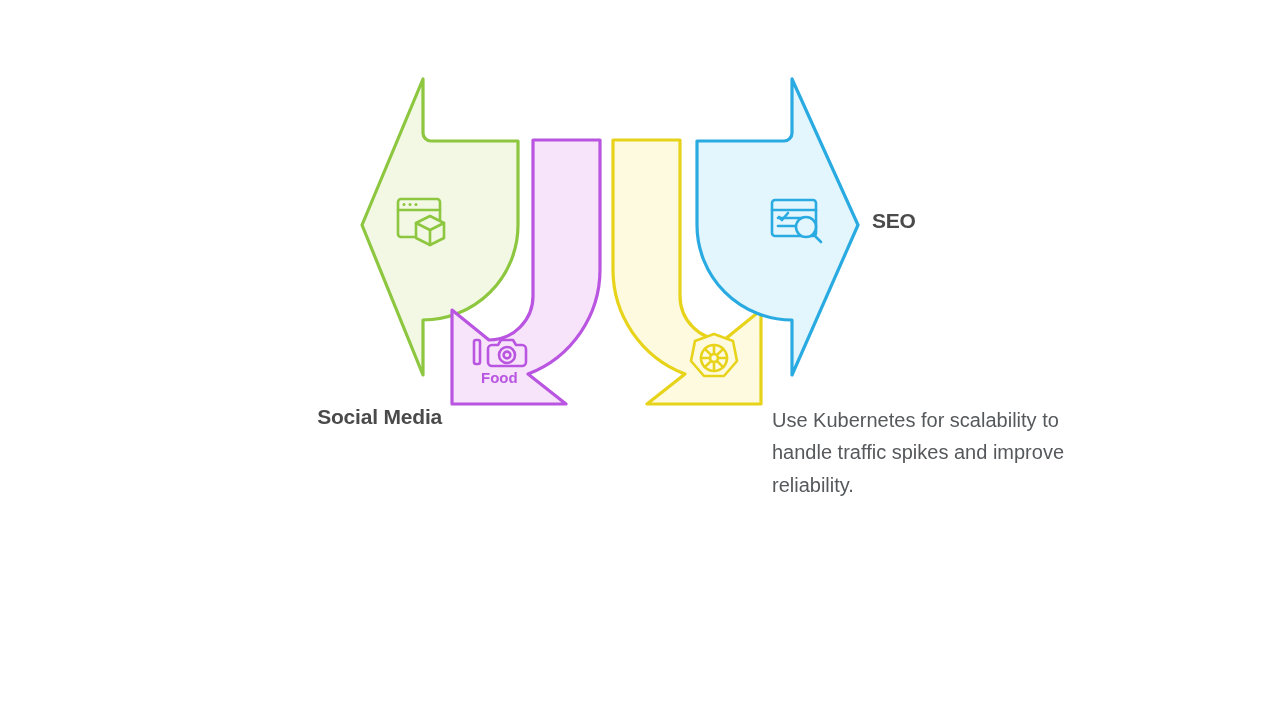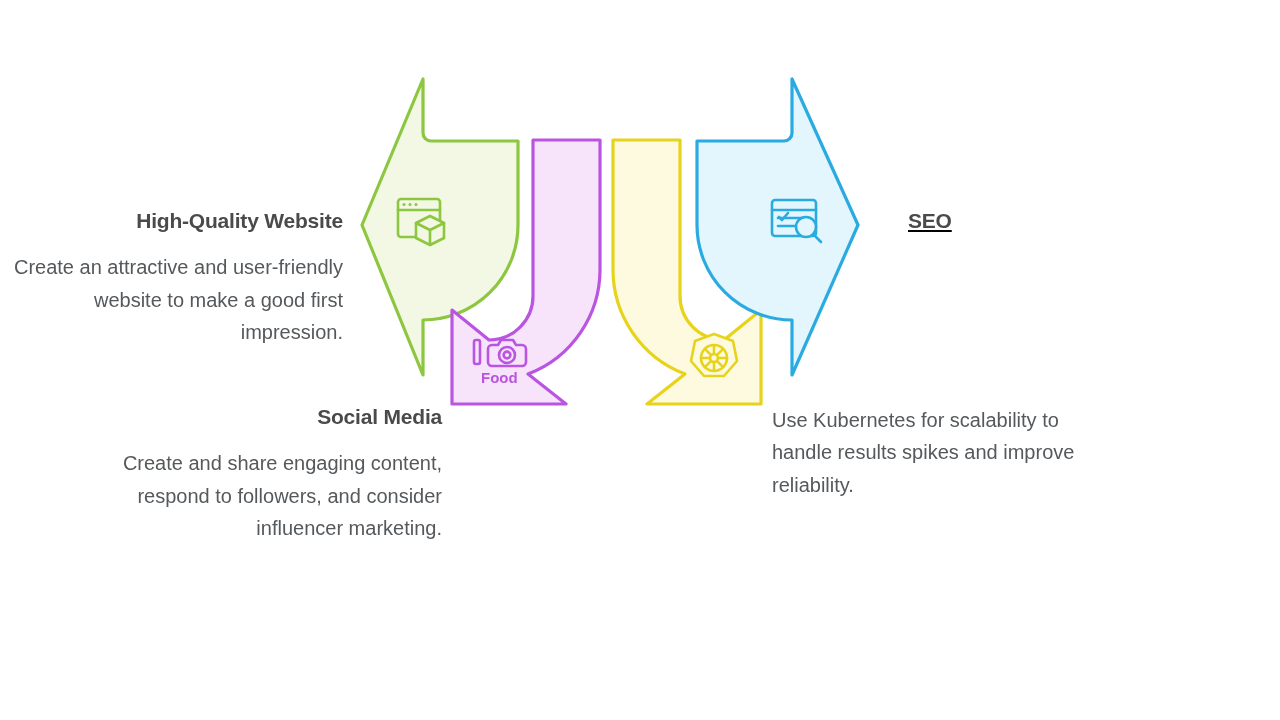--- a/index.html
+++ b/index.html
@@ -34,21 +34,21 @@
   }
 
   .block.right-align .title,
   .block.right-align .desc{text-align:right;}
   .block.left-align .title,
   .block.left-align .desc{text-align:left;}
 
   
   #block-website{ left:10px;  top:208px;  width:333px; }
   #block-social { left:70px;  top:404px;  width:372px; }
-  #block-seo    { left:908px; top:208px;  width:345px;text-decoration:underline; }
+  #block-seo    { left:872px; top:208px;  width:345px; }
   #block-k8s    { left:772px; top:404px;  width:345px; }
 </style>
 </head>
 <body>
 
 <div class="stage">
 
   <svg class="arrows" viewBox="0 0 1280 720">
 
     <g>
@@ -120,31 +120,26 @@
       <line x1="714" y1="362" x2="714" y2="371"></line>
       <line x1="701" y1="358" x2="710" y2="358"></line>
       <line x1="718" y1="358" x2="727" y2="358"></line>
       <line x1="704.8" y1="348.8" x2="711.2" y2="355.2"></line>
       <line x1="716.8" y1="360.8" x2="723.2" y2="367.2"></line>
       <line x1="723.2" y1="348.8" x2="716.8" y2="355.2"></line>
       <line x1="711.2" y1="360.8" x2="704.8" y2="367.2"></line>
     </g>
   </svg>
 
-  <div class="block right-align" id="block-website">
-    <div class="title">High-Quality Website</div>
-    <div class="desc">Create an attractive and user-friendly website to make a good first impression.</div>
-  </div>
 
   <div class="block right-align" id="block-social">
     <div class="title">Social Media</div>
-    <div class="desc">Create and share engaging content, respond to followers, and consider influencer marketing.</div>
   </div>
 
   <div class="block left-align" id="block-seo">
     <div class="title">SEO</div>
   </div>
 
   <div class="block left-align" id="block-k8s">
-    <div class="desc">Use Kubernetes for scalability to handle results spikes and improve reliability.</div>
+    <div class="desc">Use Kubernetes for scalability to handle traffic spikes and improve reliability.</div>
   </div>
 
 </div>
 
 </body></html>

